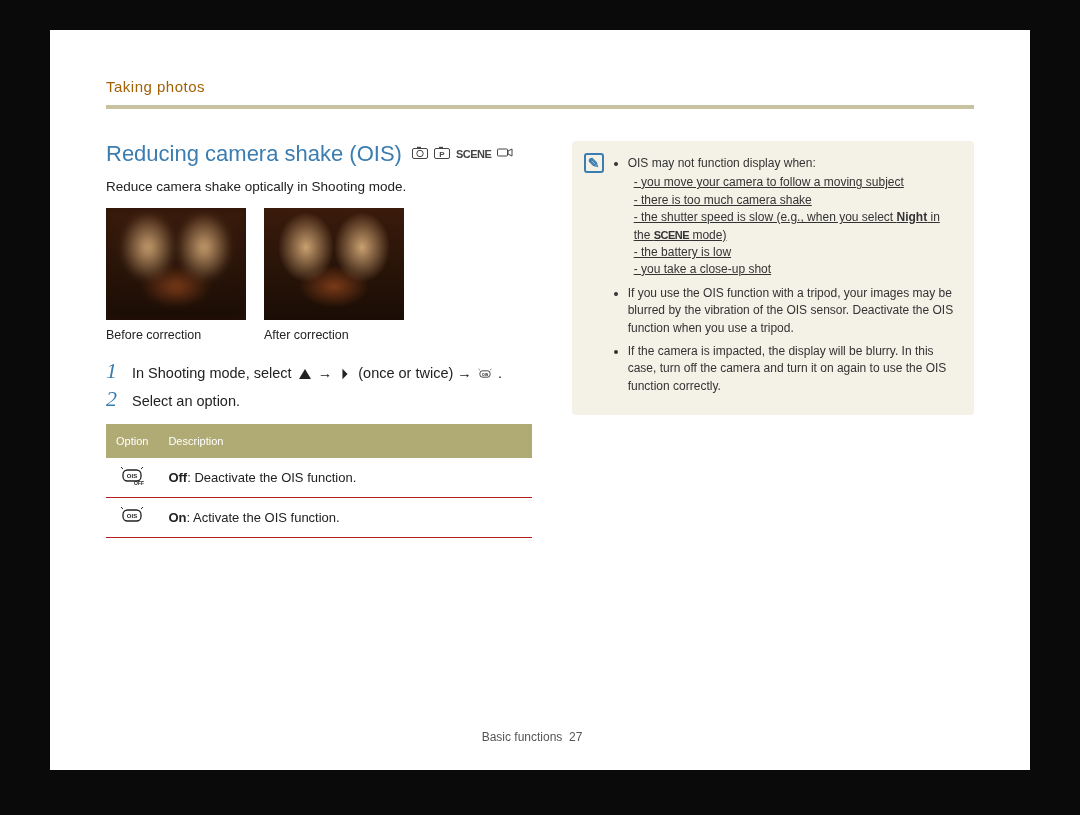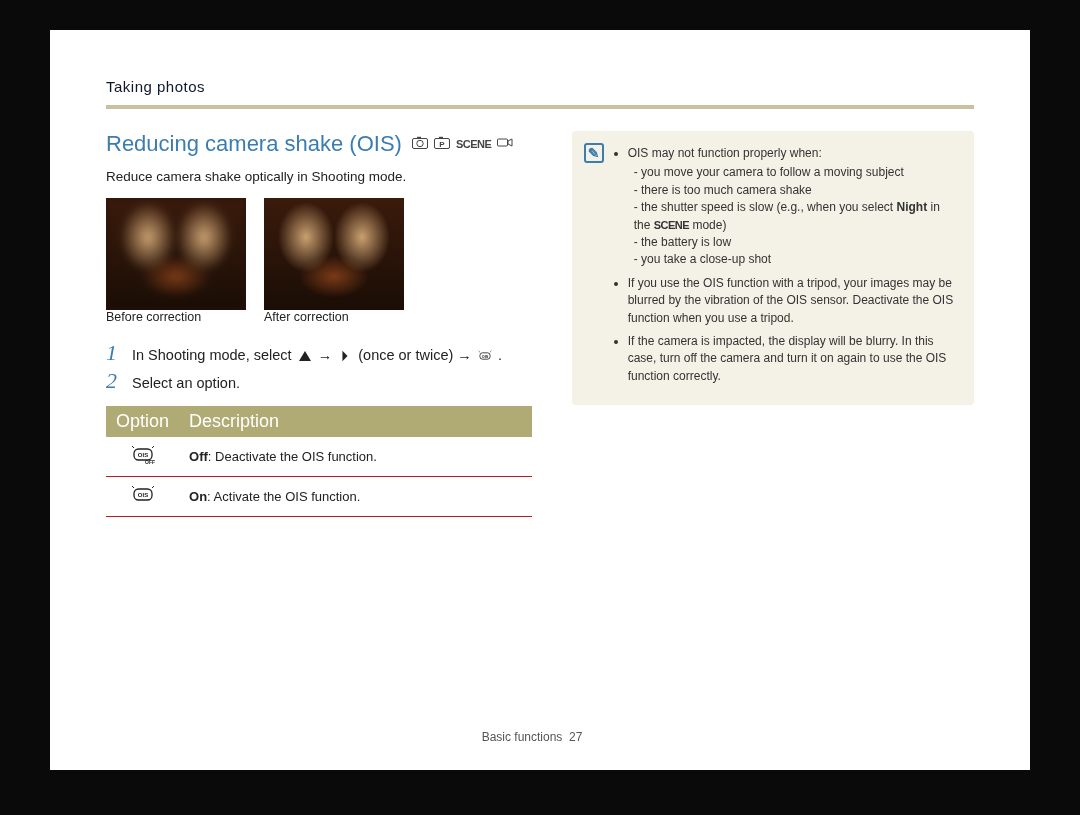--- a/index.html
+++ b/index.html
@@ -6,26 +6,26 @@
   html, body { width: 1080px; height: 815px; background: #0a0a0a; font-family: Arial, Helvetica, sans-serif; }
   .page {
     width: 980px;
     height: 740px;
     margin: 30px auto;
     background: #fff;
     position: relative;
     padding: 48px 56px 32px 56px;
   }
   .breadcrumb {
-    color: #0f172a;
+    color: #a16207;
     font-size: 15px;
     font-weight: 300;
     border-bottom: 4px solid #c9c2a1;
     padding-bottom: 10px;
-    margin-bottom: 22px;
+    margin-bottom: 32px;
     letter-spacing: 0.5px;
   }
   .columns { display: flex; gap: 40px; }
   .col-left { width: 455px; }
   .col-right { width: 430px; }
   .heading {
     color: #3b7db0;
     font-size: 22px;
     font-weight: 400;
     display: flex;
@@ -45,35 +45,35 @@
   .blurry::after, .sharp::after {
     content: "";
     position: absolute; inset: 0;
     background:
       radial-gradient(40px 50px at 30% 35%, #c9a070, transparent 70%),
       radial-gradient(40px 50px at 70% 35%, #c9a070, transparent 70%),
       radial-gradient(50px 30px at 50% 70%, #7a3a18, transparent 70%),
       linear-gradient(#3a1b0c, #1a0d05);
   }
   .blurry::after { filter: blur(3px); }
-  .caption { font-size: 12.5px; color: #222; margin-top: 0; }
+  .caption { font-size: 12.5px; color: #222; margin-top: 8px; }
   .steps { list-style: none; margin-top: 18px; }
   .steps li { display: flex; gap: 8px; margin-bottom: 6px; font-size: 14.5px; color: #222; align-items: baseline; }
   .step-num {
     color: #3b7db0; font-size: 22px; font-family: Georgia, serif; font-style: italic;
     width: 18px; flex-shrink: 0; line-height: 1;
   }
   .inline-icon { display: inline-block; vertical-align: middle; margin: 0 2px; }
   .inline-icon svg { width: 14px; height: 12px; display: block; }
   table.options {
     width: 100%; border-collapse: collapse; margin-top: 14px; font-size: 13px;
   }
   table.options thead th {
     background: #b0aa74; color: #fff; font-weight: 400; text-align: left;
-    padding: 5px 10px; font-size: 18px; margin-top: 28px;
+    padding: 11px 10px; font-size: 11px; margin-top: 28px;
   }
   table.options td {
     padding: 8px 10px; border-bottom: 1px solid #b91c1c; color: #222; vertical-align: middle;
   }
   table.options td.icon-cell { width: 48px; text-align: center; }
   .ois-icon { display: inline-block; }
   .ois-icon svg { width: 26px; height: 20px; }
   .note-box {
     background: #f4f1e7;
     border-radius: 4px;
@@ -85,21 +85,21 @@
   }
   .note-icon {
     position: absolute; left: 12px; top: 12px;
     width: 20px; height: 20px;
     border: 2px solid #3b7db0; border-radius: 3px;
     color: #3b7db0; display: flex; align-items: center; justify-content: center;
     font-size: 14px; font-weight: bold;
   }
   .note-box > ul { list-style: disc; padding-left: 12px; }
   .note-box > ul > li { margin-bottom: 6px; }
-  .note-box ul.sub { list-style: none; padding-left: 6px; margin-top: 2px; }
+  .note-box ul.sub { list-style: none; padding-left: 6px; margin-top: 2px; text-decoration: underline; }
   .note-box ul.sub li::before { content: "-  "; }
   .scene-word { font-family: "Arial Narrow", Arial, sans-serif; font-stretch: condensed; font-weight: bold; letter-spacing: -0.5px; font-size: 11px; }
   .bold { font-weight: bold; }
   .footer {
     position: absolute; bottom: 26px; left: 0; right: 16px;
     text-align: center; font-size: 12px; color: #555;
   }
 </style>
 </head>
 <body>
@@ -208,21 +208,21 @@
         </tbody>
       </table>
 
     </div>
 
     <div class="col-right">
       <div class="note-box">
         <div class="note-icon">✎</div>
         <ul>
           <li>
-            <span>OIS may not function properly when:</span>
+            <span>OIS may not function display when:</span>
             <ul class="sub">
               <li>you move your camera to follow a moving subject</li>
               <li>there is too much camera shake</li>
               <li>
                 <span>the shutter speed is slow (e.g., when you select </span><span class="bold">Night</span><span> in the </span><span class="scene-word">SCENE</span><span> mode)</span>
               </li>
               <li>the battery is low</li>
               <li>you take a close-up shot</li>
             </ul>
           </li>

